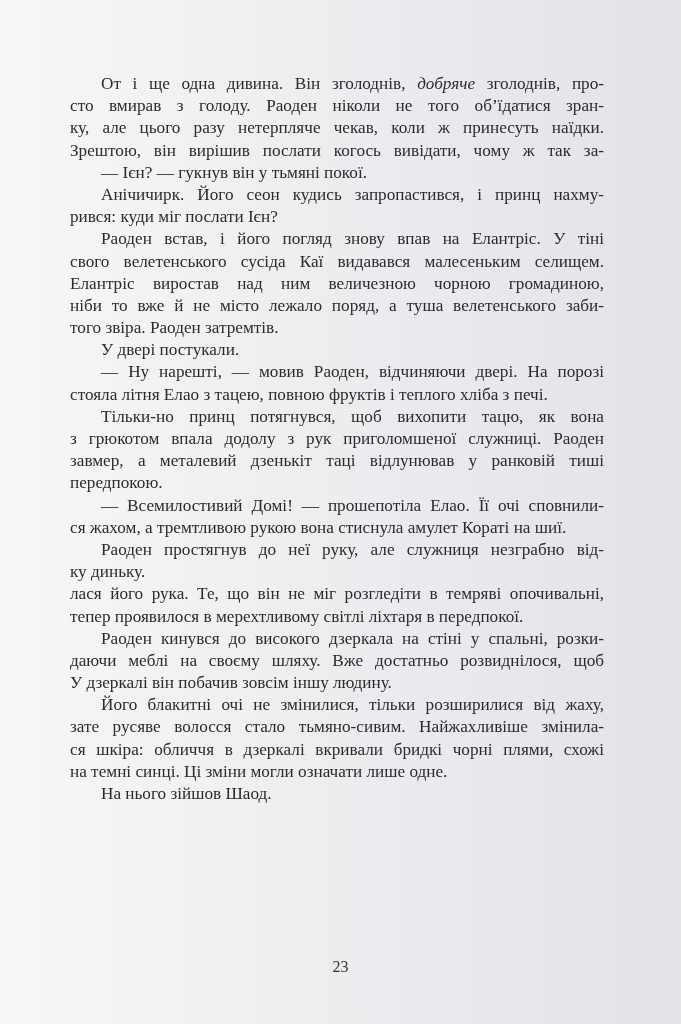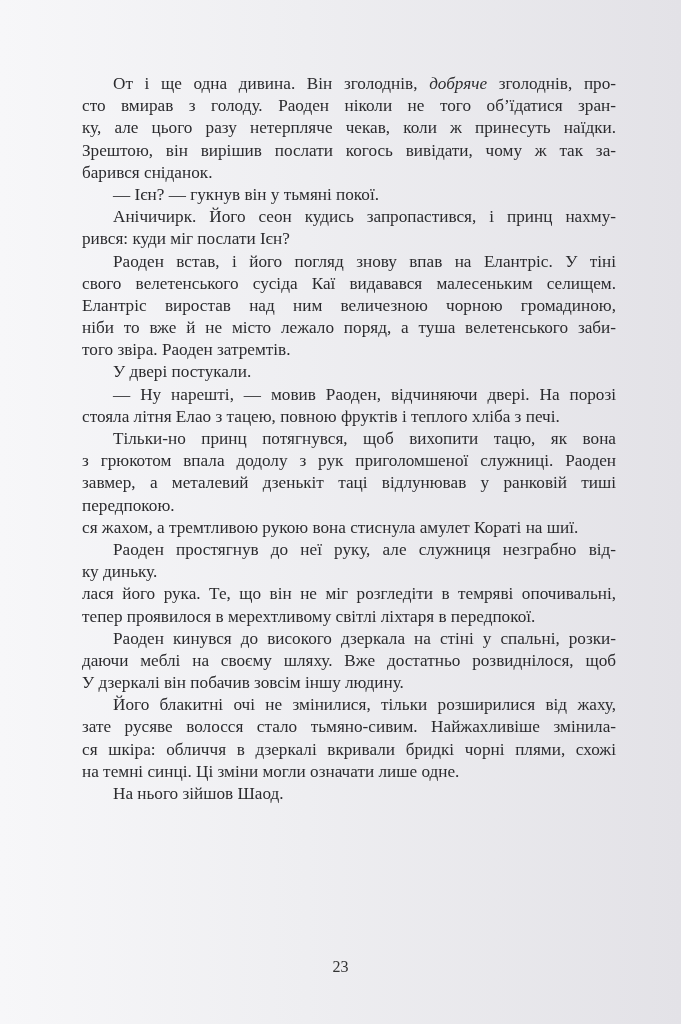--- a/index.html
+++ b/index.html
@@ -4,21 +4,21 @@
 <style>
   html, body { margin:0; padding:0; }
   body {
     width:681px; height:1024px; overflow:hidden;
     background: linear-gradient(90deg, #f7f7f9 0%, #eeeef1 45%, #e3e2e7 100%);
     position:relative;
     font-family: "Liberation Serif", "DejaVu Serif", serif;
     color:#2b2b2e;
   }
   .page { position:absolute; left:0; top:0; width:681px; height:1024px; }
-  .text-block { position:absolute; left:70px; top:73px; width:534px;margin-left:12px; }
+  .text-block { position:absolute; left:70px; top:73px; width:534px; }
   .line {
     display:block; height:22.2px; line-height:22.2px;
     font-size:17.2px;
     white-space:nowrap;
     text-align:justify; text-align-last:justify;
     letter-spacing:0;
   }
   .line.indent { padding-left:31px; }
   .line.last { text-align-last:left; }
   .page-number {
@@ -30,21 +30,20 @@
 </head>
 <body>
 
 <div class="page">
   <div class="text-block" id="text-block">
       <div>
         <span class="line indent"><span>От і ще одна дивина. Він зголоднів, </span><em>добряче</em><span> зголоднів, про-</span></span>
         <span class="line">сто вмирав з голоду. Раоден ніколи не того об’їдатися зран-</span>
         <span class="line">ку, але цього разу нетерпляче чекав, коли ж принесуть наїдки.</span>
         <span class="line">Зрештою, він вирішив послати когось вивідати, чому ж так за-</span>
-        <span class="line last">барився сніданок.</span>
       </div>
       <div>
         <span class="line indent last">— Ієн? — гукнув він у тьмяні покої.</span>
       </div>
       <div>
         <span class="line indent">Анічичирк. Його сеон кудись запропастився, і принц нахму-</span>
         <span class="line last">рився: куди міг послати Ієн?</span>
       </div>
       <div>
         <span class="line indent">Раоден встав, і його погляд знову впав на Елантріс. У тіні</span>
@@ -60,20 +59,21 @@
         <span class="line indent">— Ну нарешті, — мовив Раоден, відчиняючи двері. На порозі</span>
         <span class="line last">стояла літня Елао з тацею, повною фруктів і теплого хліба з печі.</span>
       </div>
       <div>
         <span class="line indent">Тільки-но принц потягнувся, щоб вихопити тацю, як вона</span>
         <span class="line">з грюкотом впала додолу з рук приголомшеної служниці. Раоден</span>
         <span class="line">завмер, а металевий дзенькіт таці відлунював у ранковій тиші</span>
         <span class="line last">передпокою.</span>
       </div>
       <div>
+        <span class="line indent">— Всемилостивий Домі! — прошепотіла Елао. Її очі сповнили-</span>
         <span class="line last">ся жахом, а тремтливою рукою вона стиснула амулет Кораті на шиї.</span>
       </div>
       <div>
         <span class="line indent">Раоден простягнув до неї руку, але служниця незграбно від-</span>
         <span class="line last">ку диньку.</span>
       </div>
       <div>
         <span class="line">лася його рука. Те, що він не міг розгледіти в темряві опочивальні,</span>
         <span class="line last">тепер проявилося в мерехтливому світлі ліхтаря в передпокої.</span>
       </div>

